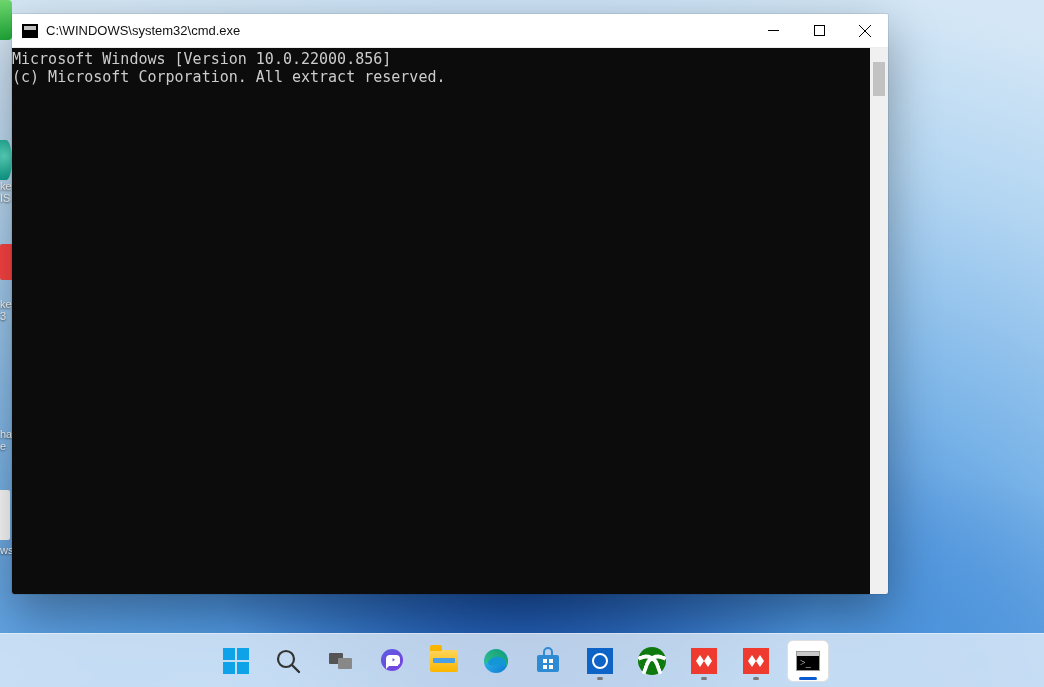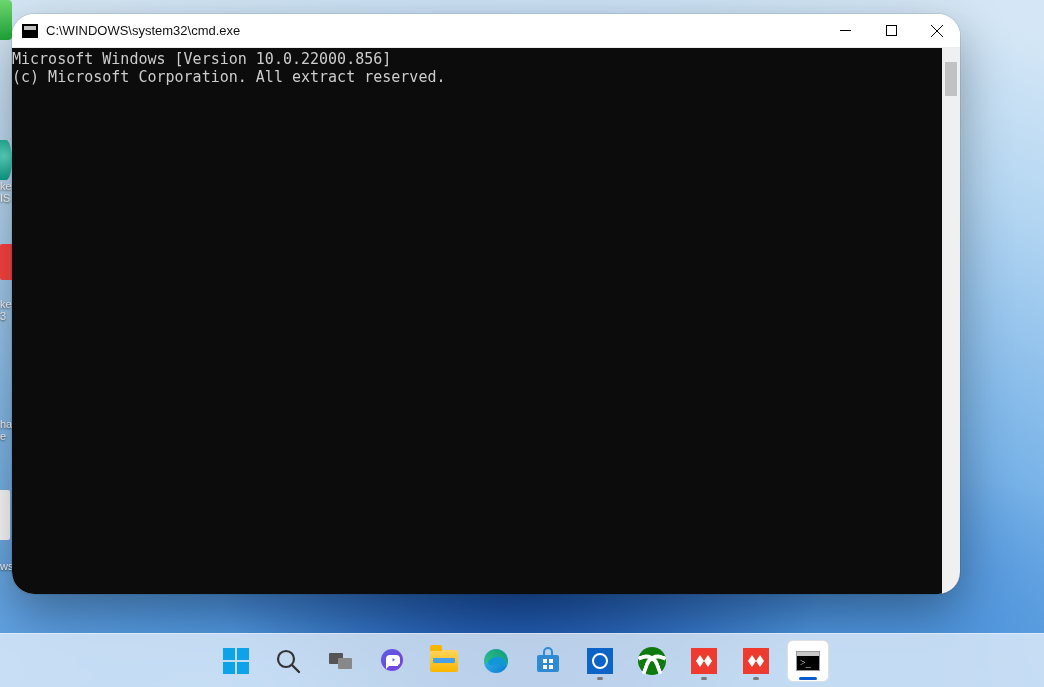--- a/index.html
+++ b/index.html
@@ -24,23 +24,23 @@
   .desk-frag { position: absolute; left: 0; color: #fff; font-size: 11px; text-shadow: 0 1px 2px rgba(0,0,0,.6); }
   .frag-icon { width: 14px; height: 36px; background: #ff4444; border-radius: 2px; }
   .frag-green { position:absolute; left:0; top:0; width:12px; height:40px; background: linear-gradient(#6fd86f,#1faa3a); border-radius: 0 4px 4px 0; }
   .frag-teal { position:absolute; left:0; top:140px; width:12px; height:40px; background: radial-gradient(circle at 40% 40%, #5fe0c8, #08a08a); border-radius: 0 50% 50% 0; }
   .frag-doc { position:absolute; left:0; top:490px; width:10px; height:50px; background:#fff; border-radius:0 2px 2px 0; }
 
   
   .window {
     position: absolute;
     left: 12px; top: 14px;
-    width: 948px; height: 580px;
+    width: 876px; height: 580px;
     background: #fff;
-    border-radius: 22px;
+    border-radius: 2px;
     box-shadow: 0 18px 50px rgba(0,0,0,.35), 0 0 0 1px rgba(0,0,0,.08);
     overflow: hidden;
     display: flex; flex-direction: column;
   }
   .titlebar {
     height: 34px; flex: 0 0 34px;
     display: flex; align-items: center;
     background: #fff;
     border-bottom: 1px solid #eee;
     padding-left: 6px;
@@ -159,23 +159,23 @@
 
 <div class="swirl"></div>
 
 <div class="frag-green"></div>
 <div class="frag-teal"></div>
 <div class="desk-frag" style="top:180px"><span>ke</span><br><span>IS</span></div>
 <div class="desk-frag" style="top:244px">
     <div class="frag-icon"></div>
   </div>
 <div class="desk-frag" style="top:298px"><span>ke</span><br><span>3</span></div>
-<div class="desk-frag" style="top:418px"><span>ha</span><br><span>e</span></div>
+<div class="desk-frag" style="top:428px"><span>ha</span><br><span>e</span></div>
 <div class="frag-doc"></div>
-<div class="desk-frag" style="top:560px"><span>ws</span></div>
+<div class="desk-frag" style="top:544px"><span>ws</span></div>
 
 <div class="window">
   <div class="titlebar">
     <span class="app-icon"></span>
     <span class="title">C:\WINDOWS\system32\cmd.exe</span>
     <span class="spacer"></span>
     <div class="win-btn">
       <svg viewBox="0 0 11 11">
           <line x1="0" y1="5.5" x2="11" y2="5.5"></line>
         </svg>

